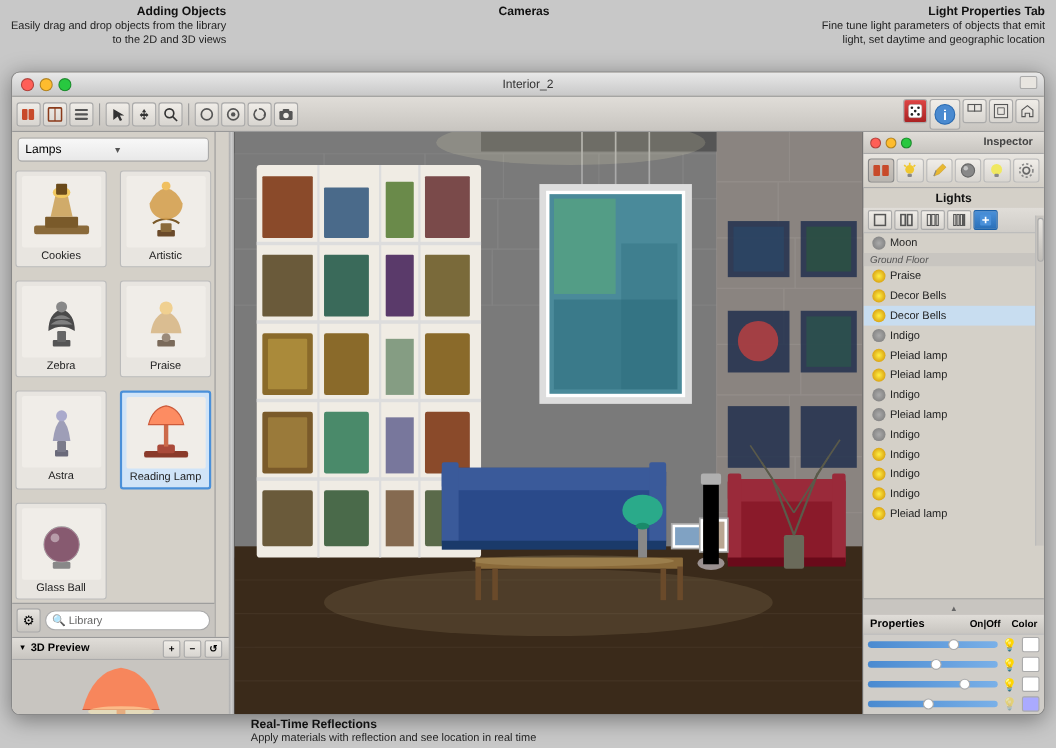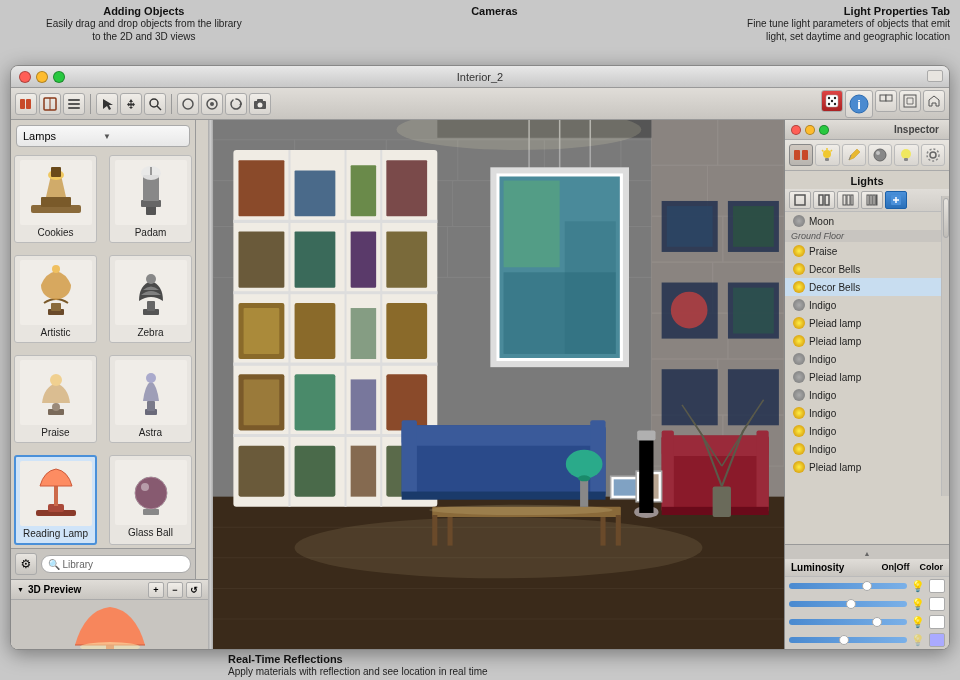--- a/index.html
+++ b/index.html
@@ -20,21 +20,21 @@
       height: 70px;
       display: flex;
       justify-content: space-between;
       padding: 5px 10px;
       z-index: 100;
     }
     .annotation-block {
       max-width: 220px;
       text-align: center;
     }
-    .annotation-block.left { text-align: center; margin-left: 36px; }
+    .annotation-block.left { text-align: right; }
     .annotation-block.right { text-align: right; }
     .annotation-title {
       font-weight: bold;
       font-size: 11px;
       color: #111;
     }
     .annotation-desc {
       font-size: 10px;
       color: #222;
       line-height: 1.3;
@@ -625,32 +625,20 @@
                   <rect x="5" y="40" width="50" height="8" rx="2" fill="#8a6a3a"></rect>
                   <rect x="15" y="32" width="30" height="10" rx="1" fill="#7a5a2a"></rect>
                   <path d="M20 32 L25 10 Q30 5 35 10 L40 32Z" fill="#c89a4a" opacity="0.8"></path>
                   <ellipse cx="30" cy="10" rx="8" ry="5" fill="#f0c860"></ellipse>
                   <rect x="25" y="2" width="10" height="10" rx="1" fill="#6a4a1a"></rect>
                 </svg>
             </div>
             <div class="object-label">Cookies</div>
           </div>
 
-          <div class="object-item">
-            <div class="object-thumb">
-              <svg width="60" height="55" viewBox="0 0 60 55">
-                  <rect x="25" y="40" width="10" height="10" rx="1" fill="#555"></rect>
-                  <rect x="20" y="35" width="20" height="7" rx="1" fill="#666"></rect>
-                  <rect x="22" y="10" width="16" height="26" rx="1" fill="#888"></rect>
-                  <ellipse cx="30" cy="8" rx="10" ry="7" fill="#e8e8e8" opacity="0.9"></ellipse>
-                  <rect x="29" y="2" width="2" height="8" fill="#999"></rect>
-                </svg>
-            </div>
-            <div class="object-label">Padam</div>
-          </div>
 
           <div class="object-item">
             <div class="object-thumb">
               <svg width="60" height="55" viewBox="0 0 60 55">
                   <rect x="22" y="44" width="16" height="6" rx="1" fill="#6a4a2a"></rect>
                   <rect x="25" y="38" width="10" height="8" rx="1" fill="#8a6a3a"></rect>
                   <path d="M18 38 Q30 30 42 38" fill="none" stroke="#7a5a2a" stroke-width="2"></path>
                   <path d="M15 20 Q20 8 30 6 Q40 8 45 20 Q45 32 30 35 Q15 32 15 20Z" fill="#d4a050" opacity="0.9"></path>
                   <circle cx="30" cy="4" r="4" fill="#f0c060"></circle>
                 </svg>
@@ -1116,21 +1104,21 @@
           </div>
         </div>
       </div>
 
       <div class="luminosity-panel">
 
         <div style="text-align:center;padding:1px;background:#c8c5c0;cursor:pointer;">
           <span style="font-size:7px;color:#666;">▲</span>
         </div>
         <div class="lum-header">
-          <span>Luminosity</span>
+          <span>Properties</span>
           <span style="margin-left:auto;font-size:9px;">On|Off</span>
           <span style="margin-left:10px;font-size:9px;">Color</span>
         </div>
 
         <div class="lum-row">
           <div class="lum-slider-track">
             <div class="lum-slider-thumb" style="left:62%;"></div>
           </div>
           <span class="lum-bulb">💡</span>
           <div class="lum-color-box" style="background:#ffffff;"></div>

